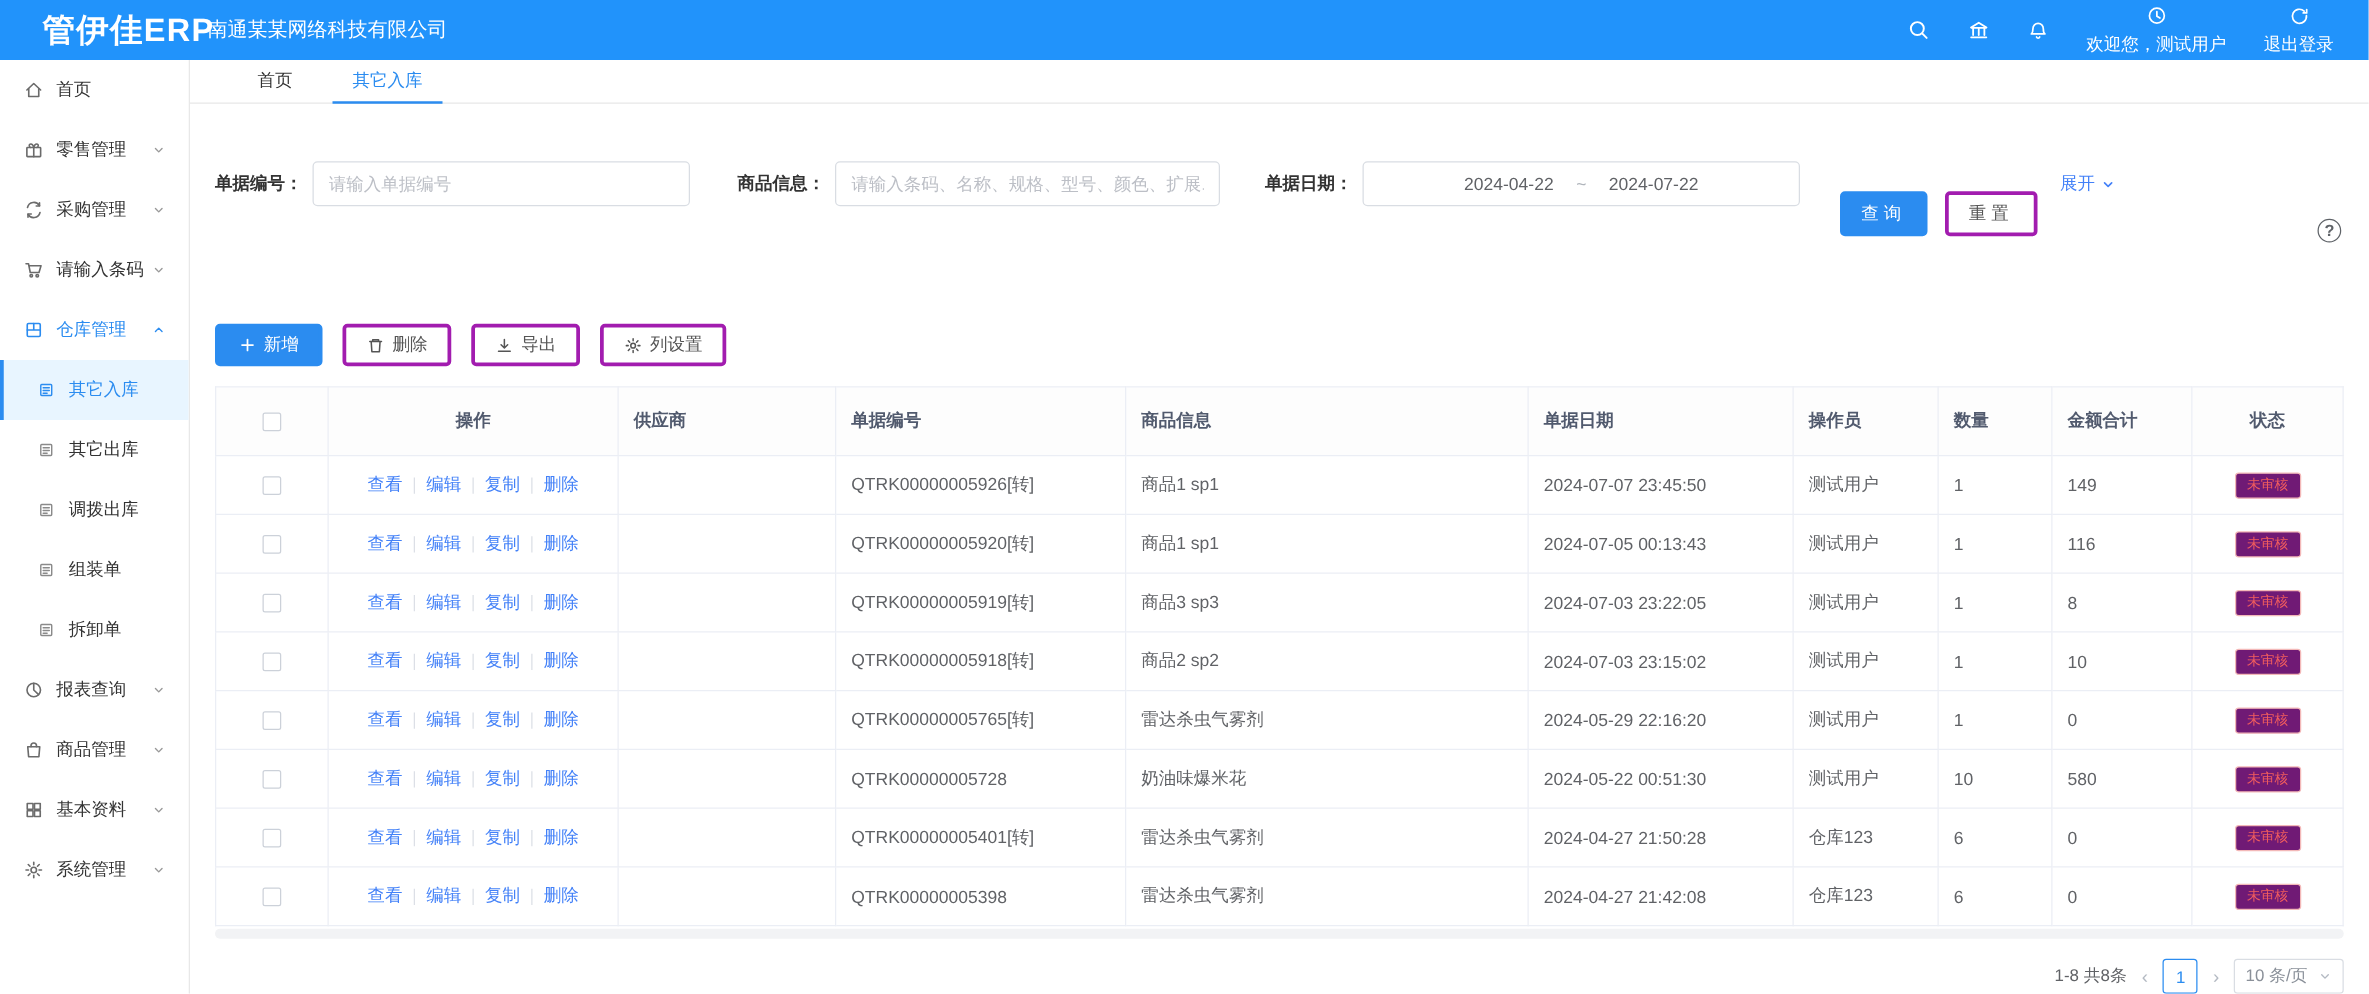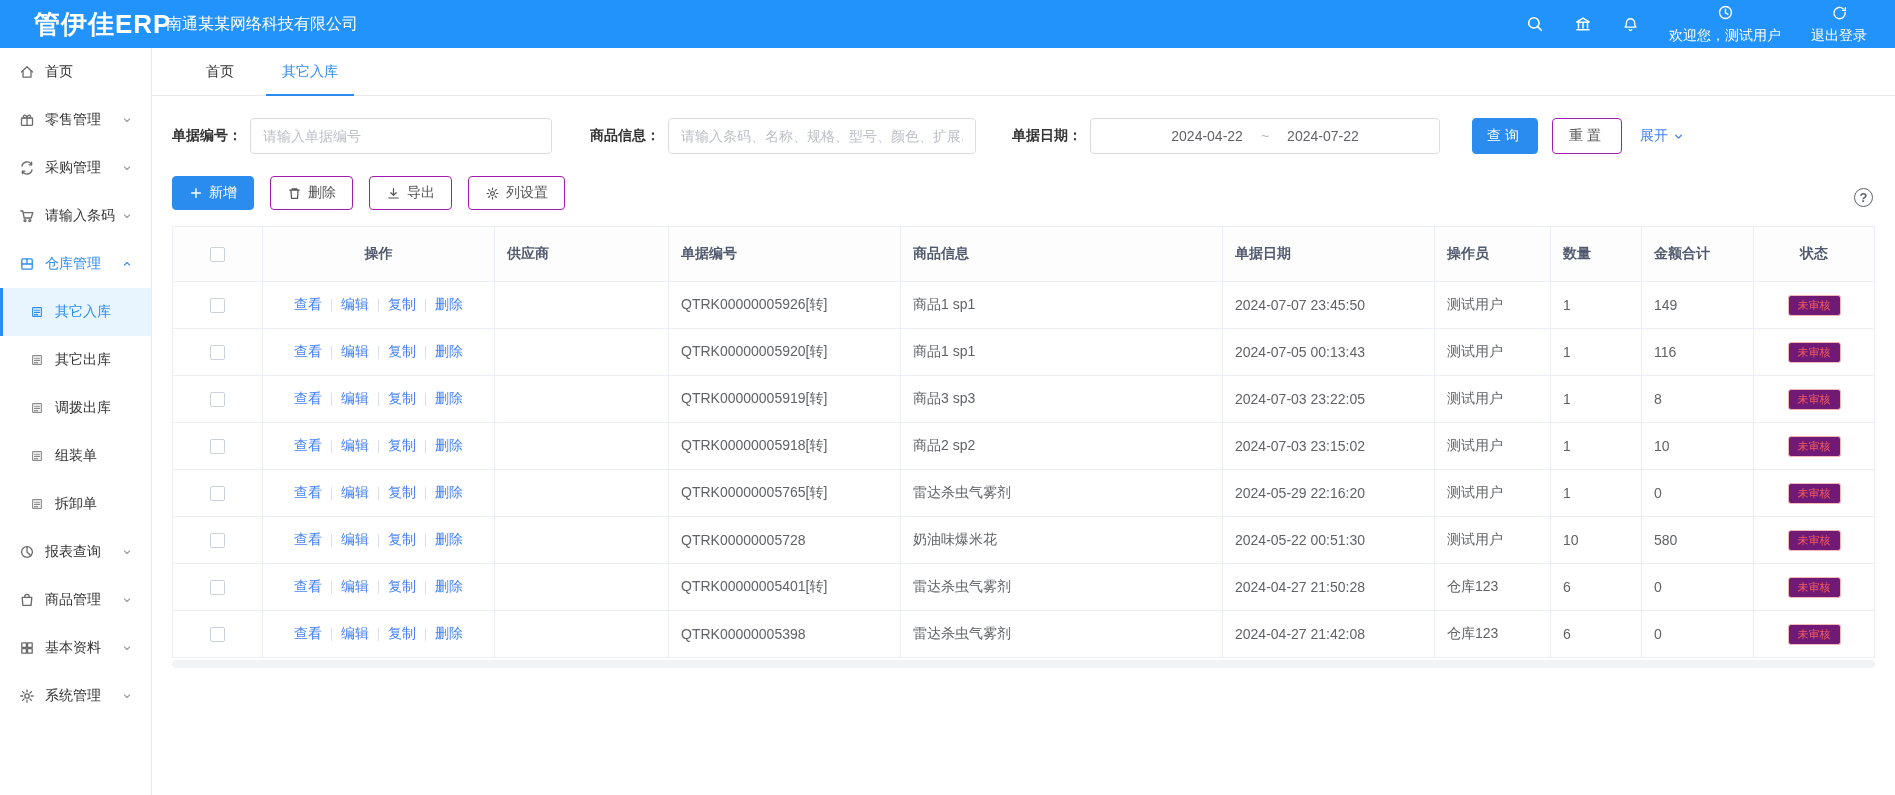--- a/index.html
+++ b/index.html
@@ -47,22 +47,22 @@
 
   .filters{ margin-top:22px; display:flex; align-items:center; font-size:14px; color:#333; }
   .f-label{ font-weight:600; margin-right:8px; white-space:nowrap; }
   .f-input{ height:36px; border:1px solid #d9dde3; border-radius:4px; font-size:14px; color:#606266;
     padding:0 12px; outline:none; font-family:inherit; }
   .f-input::placeholder{ color:#bcbfc6; }
   .inp-doc{ width:302px; margin-right:38px; }
   .inp-prod{ width:308px; margin-right:36px; }
   .daterange{ width:350px; height:36px; border:1px solid #d9dde3; border-radius:4px; display:flex;
     align-items:center; justify-content:center; gap:18px; color:#606266; cursor:pointer; margin-right:32px; }
-  .btn{ height:36px; border-radius:4px; border:1px solid #a21caf; background:#fff; color:#555;
-    font-size:14px; padding:0 16px; cursor:pointer; font-family:inherit; display:inline-flex; align-items:center; gap:6px; }
+  .btn{ height:36px; border-radius:4px; border:3px solid #a21caf; background:#fff; color:#555;
+    font-size:14px; padding:0 16px; cursor:pointer; font-family:inherit; display:inline-flex; align-items:center; gap:6px;margin-top:48px; }
   .btn.primary{ background:var(--accent); border-color:var(--accent); color:#fff; }
   .btn-search{ letter-spacing:4px; padding:0 14px; }
   .btn-reset{ letter-spacing:4px; margin-left:14px; }
   .expand-link{ color:var(--link); margin-left:18px; cursor:pointer; display:inline-flex; align-items:center; gap:4px; }
 
   .toolbar{ margin-top:22px; display:flex; align-items:center; gap:16px; }
   .toolbar .btn{ height:34px; }
   .help-circle{ position:absolute; right:22px; top:92px; width:19px; height:19px; border:1.5px solid #5f6368;
     border-radius:50%; color:#5f6368; font-size:13px; font-weight:bold; display:flex; align-items:center;
     justify-content:center; cursor:pointer; }
@@ -582,15 +582,29 @@
               <td>2024-04-27 21:42:08</td>
               <td>仓库123</td>
               <td>6</td>
               <td>0</td>
               <td class="col-center"><span class="badge-danger">未审核</span></td>
             </tr>
           </tbody>
       </table>
       <div class="scroll-strip"></div>
 
+      <div class="pagination">
+        <span>1-8 共8条</span>
+        <button class="pg-arrow">‹</button>
+        <span class="pg-num">1</span>
+        <button class="pg-arrow">›</button>
+        <span class="pg-size">
+          <span>10 条/页</span>
+          <span class="icn chev">
+              <svg width="12" height="12" viewBox="0 0 16 16" fill="none" stroke="currentColor" stroke-width="1.5" stroke-linecap="round" stroke-linejoin="round">
+                <path d="M4.5 6.5 8 10l3.5-3.5"></path>
+              </svg>
+            </span>
+        </span>
+      </div>
     </div>
   </section>
 </div>
 
 </body></html>

